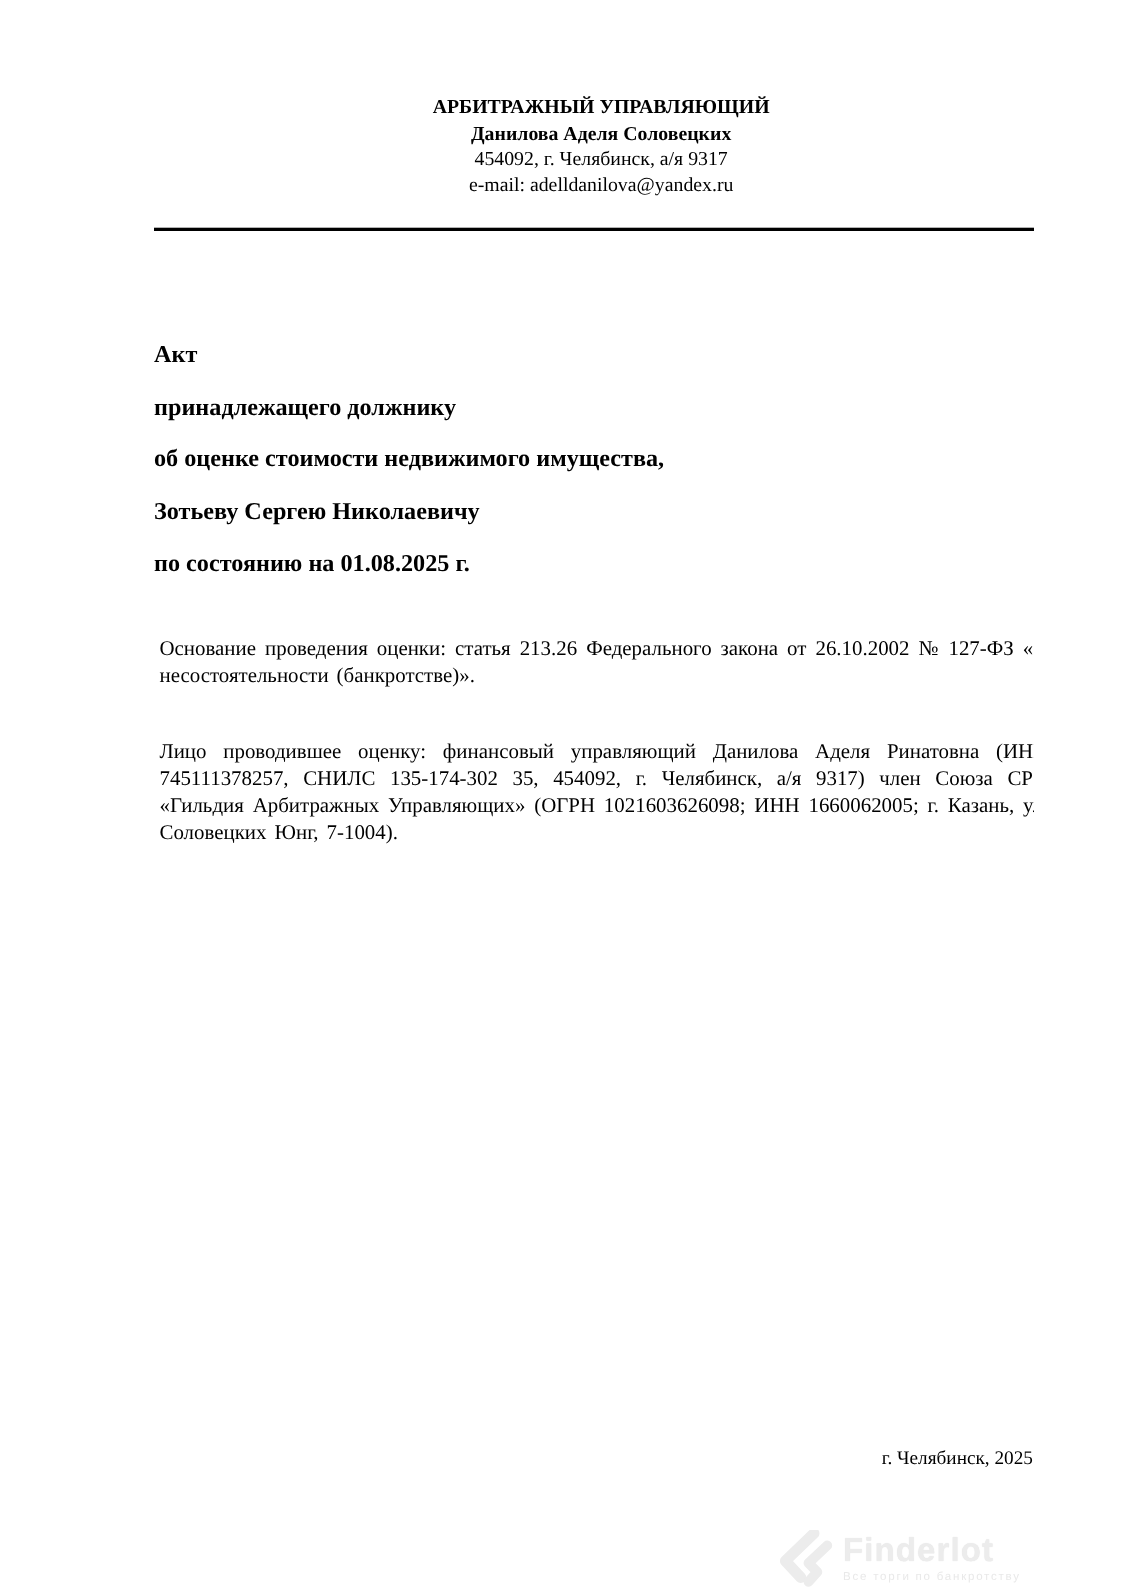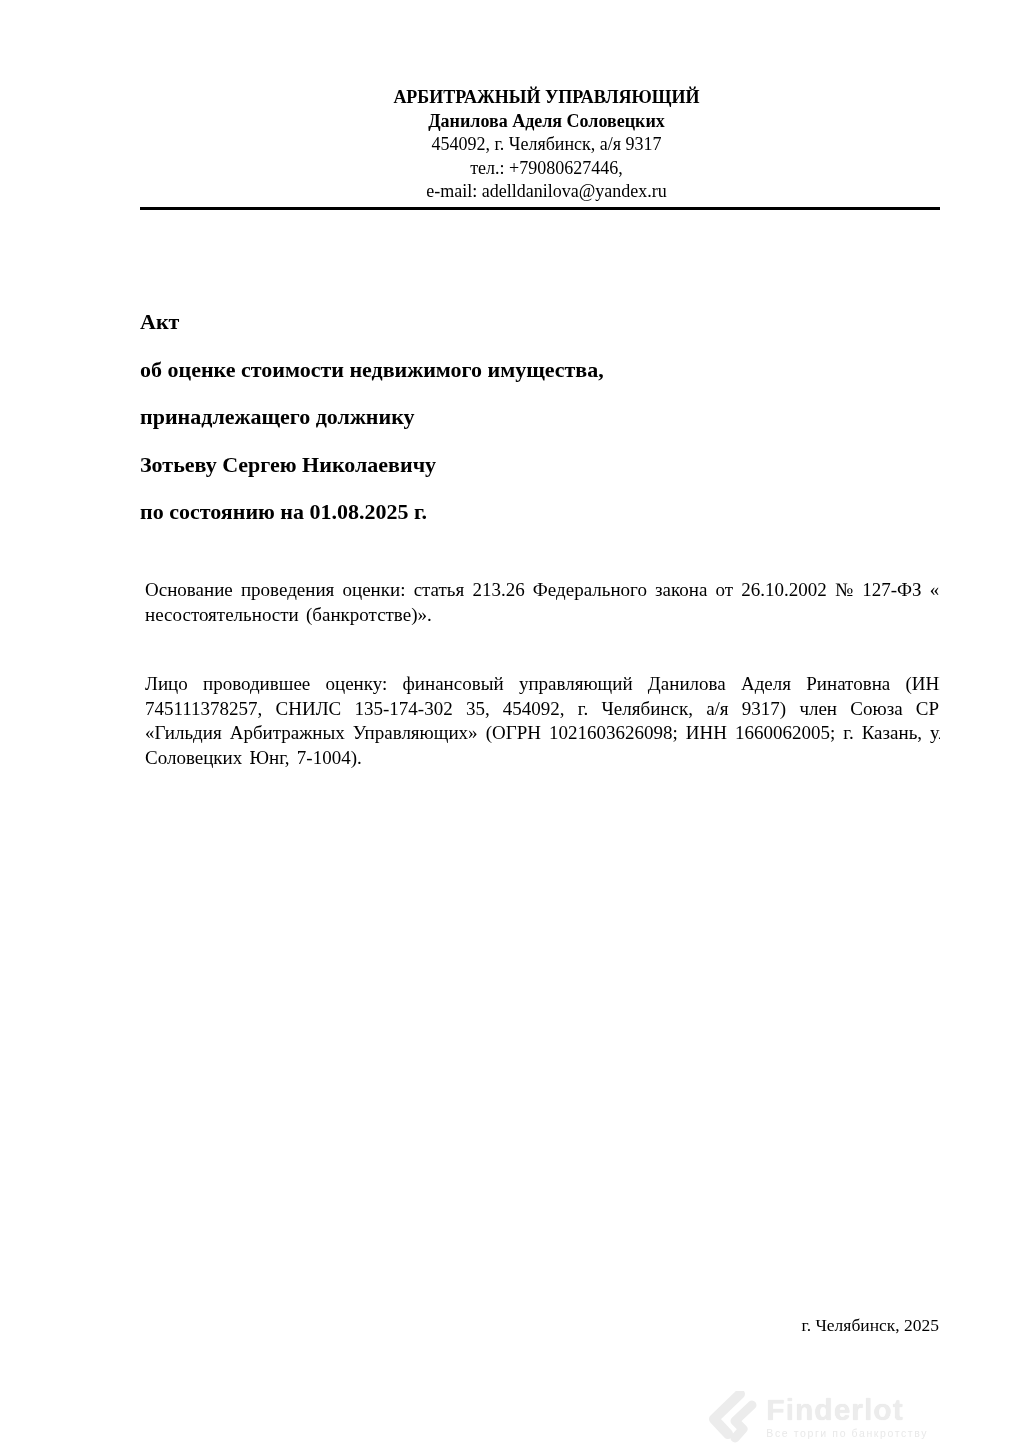--- a/index.html
+++ b/index.html
@@ -92,30 +92,29 @@
 </style>
 </head>
 <body>
 
 <div class="page">
 
   <div class="letterhead">
     <div class="lh-line lh-bold">АРБИТРАЖНЫЙ УПРАВЛЯЮЩИЙ</div>
     <div class="lh-line lh-bold">Данилова Аделя Соловецких</div>
     <div class="lh-line">454092, г. Челябинск, а/я 9317</div>
-    <div class="lh-line">тел.: +79080627446,</div>
     <div class="lh-line">e-mail: adelldanilova@yandex.ru</div>
   </div>
 
   <div class="divider"></div>
 
   <div class="title-block">
     <div class="title-line">Акт</div>
+    <div class="title-line">принадлежащего должнику</div>
     <div class="title-line">об оценке стоимости недвижимого имущества,</div>
-    <div class="title-line">принадлежащего должнику</div>
     <div class="title-line">Зотьеву Сергею Николаевичу</div>
     <div class="title-line">по состоянию на 01.08.2025 г.</div>
   </div>
 
   <p class="body-par par-basis">Основание проведения оценки: статья 213.26 Федерального закона от 26.10.2002 № 127-ФЗ «О несостоятельности (банкротстве)».</p>
 
   <p class="body-par par-appraiser">Лицо проводившее оценку: финансовый управляющий Данилова Аделя Ринатовна (ИНН 745111378257, СНИЛС 135-174-302 35, 454092, г. Челябинск, а/я 9317) член Союза СРО «Гильдия Арбитражных Управляющих» (ОГРН 1021603626098; ИНН 1660062005; г. Казань, ул. Соловецких Юнг, 7-1004).</p>
 
   <div class="footer-line">г. Челябинск, 2025 г.</div>
 

